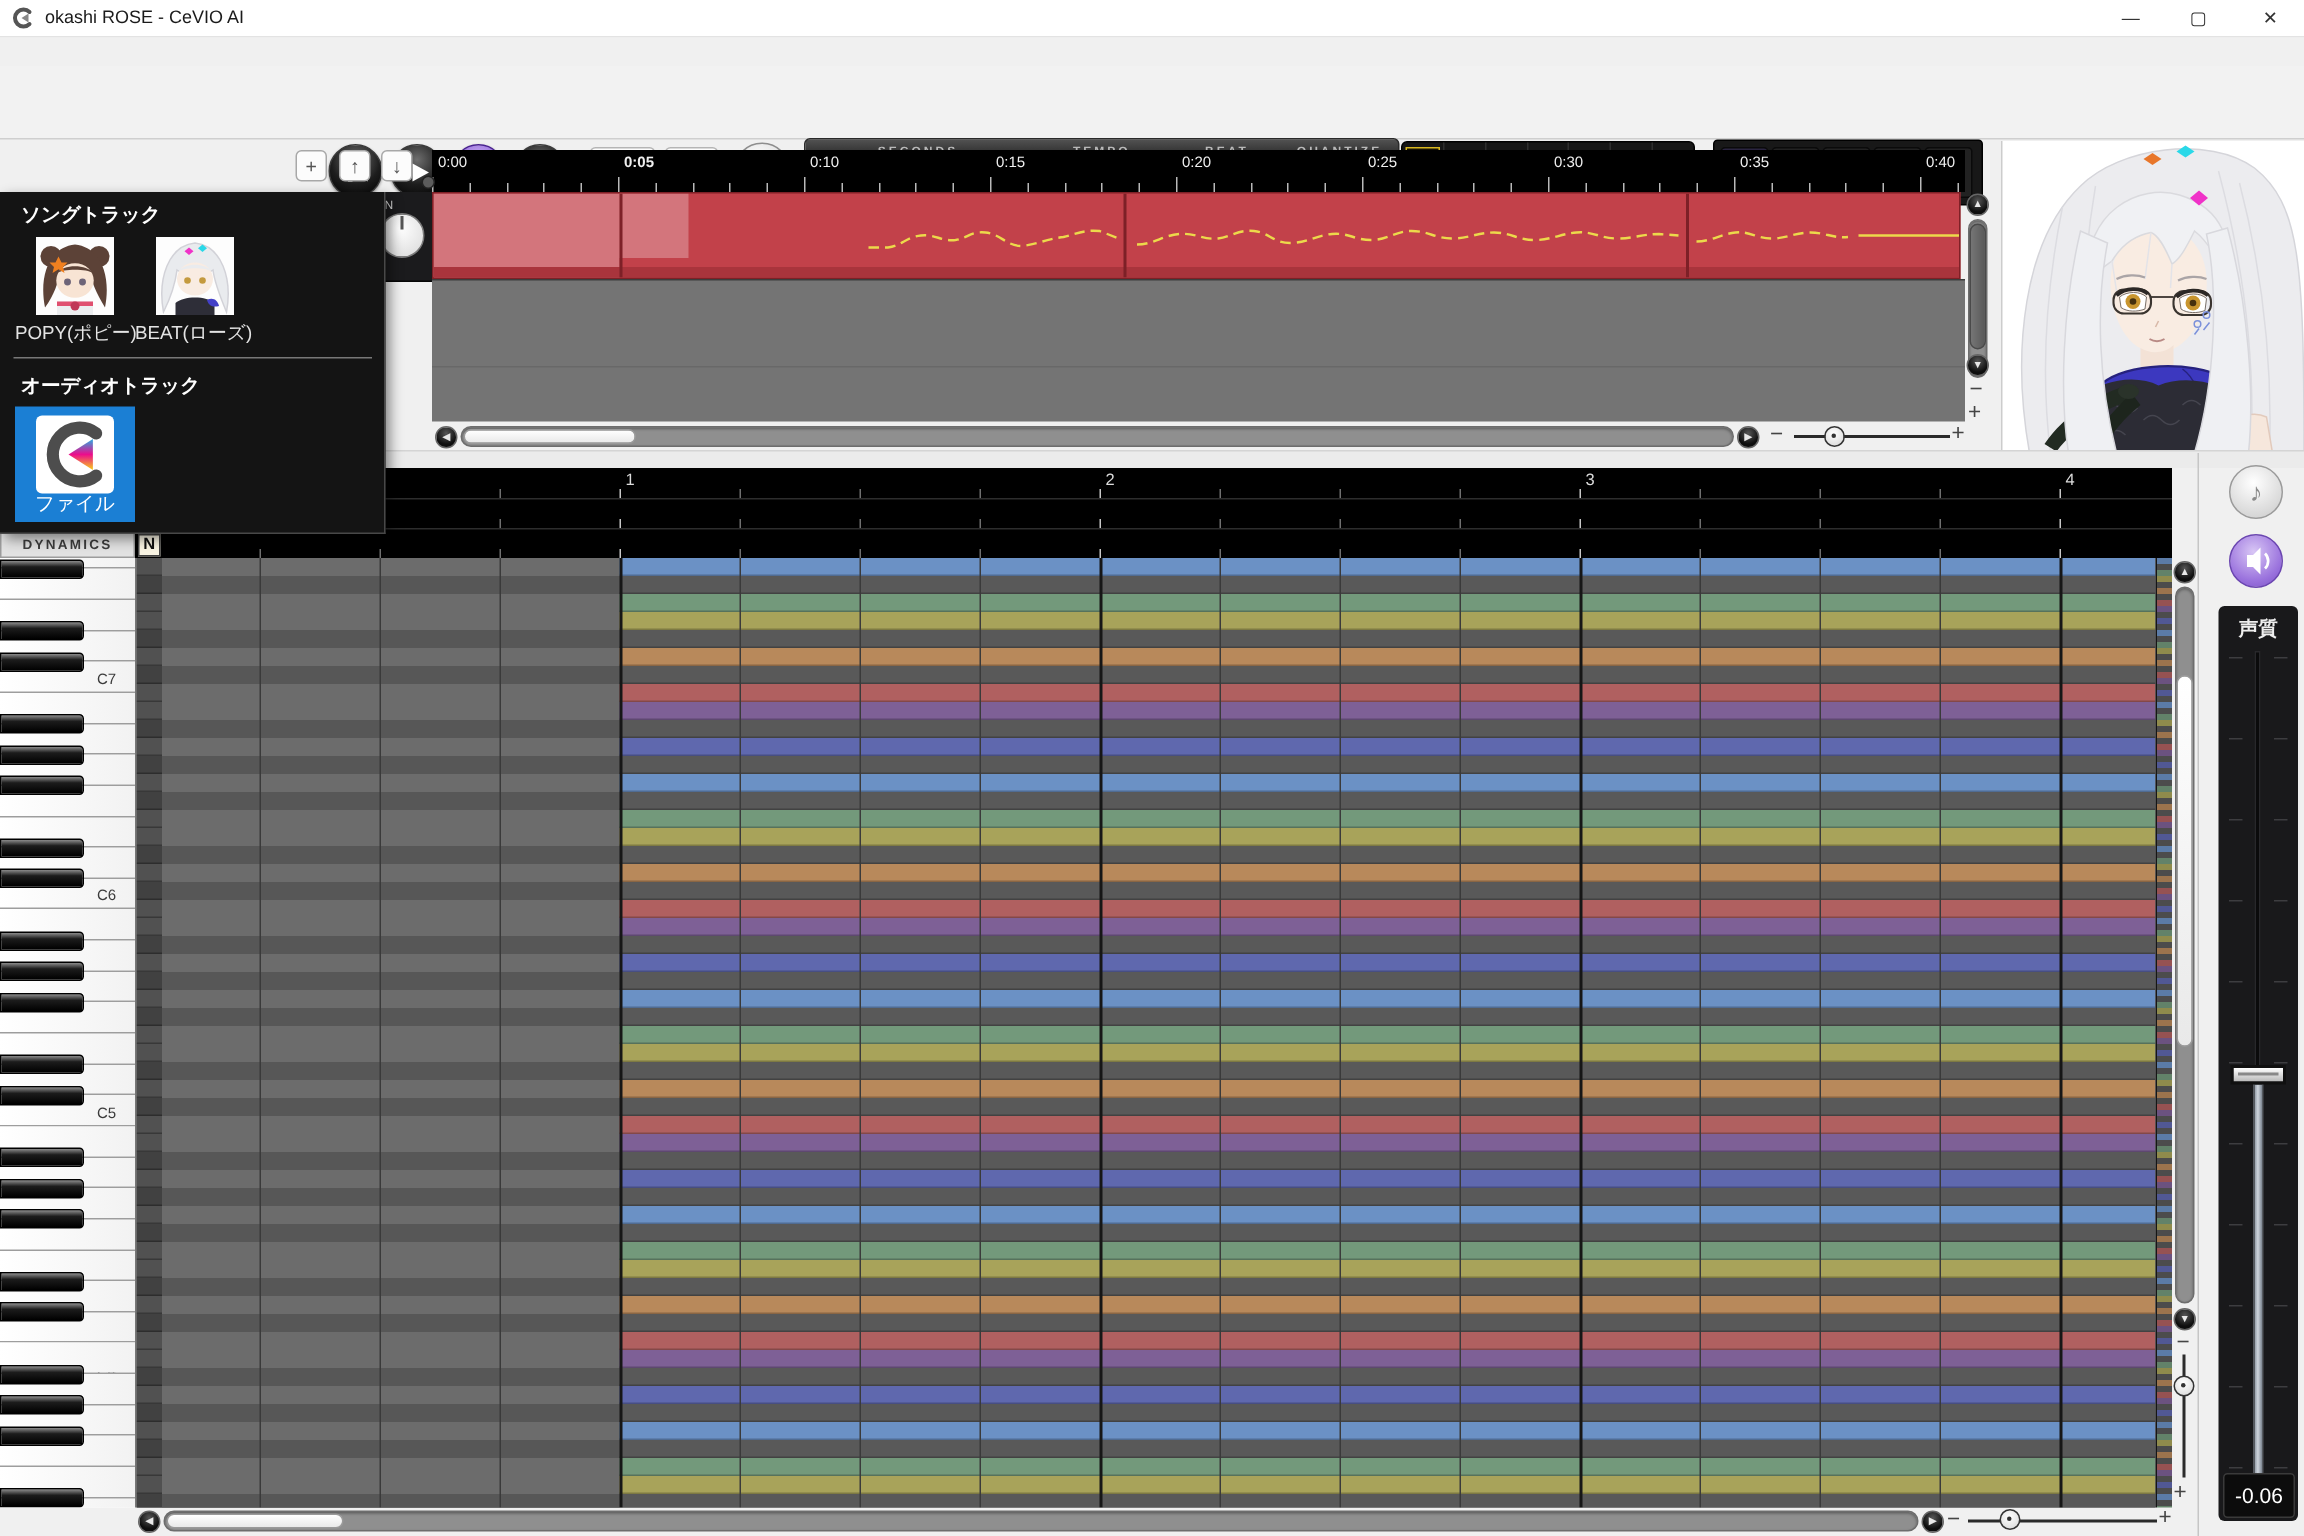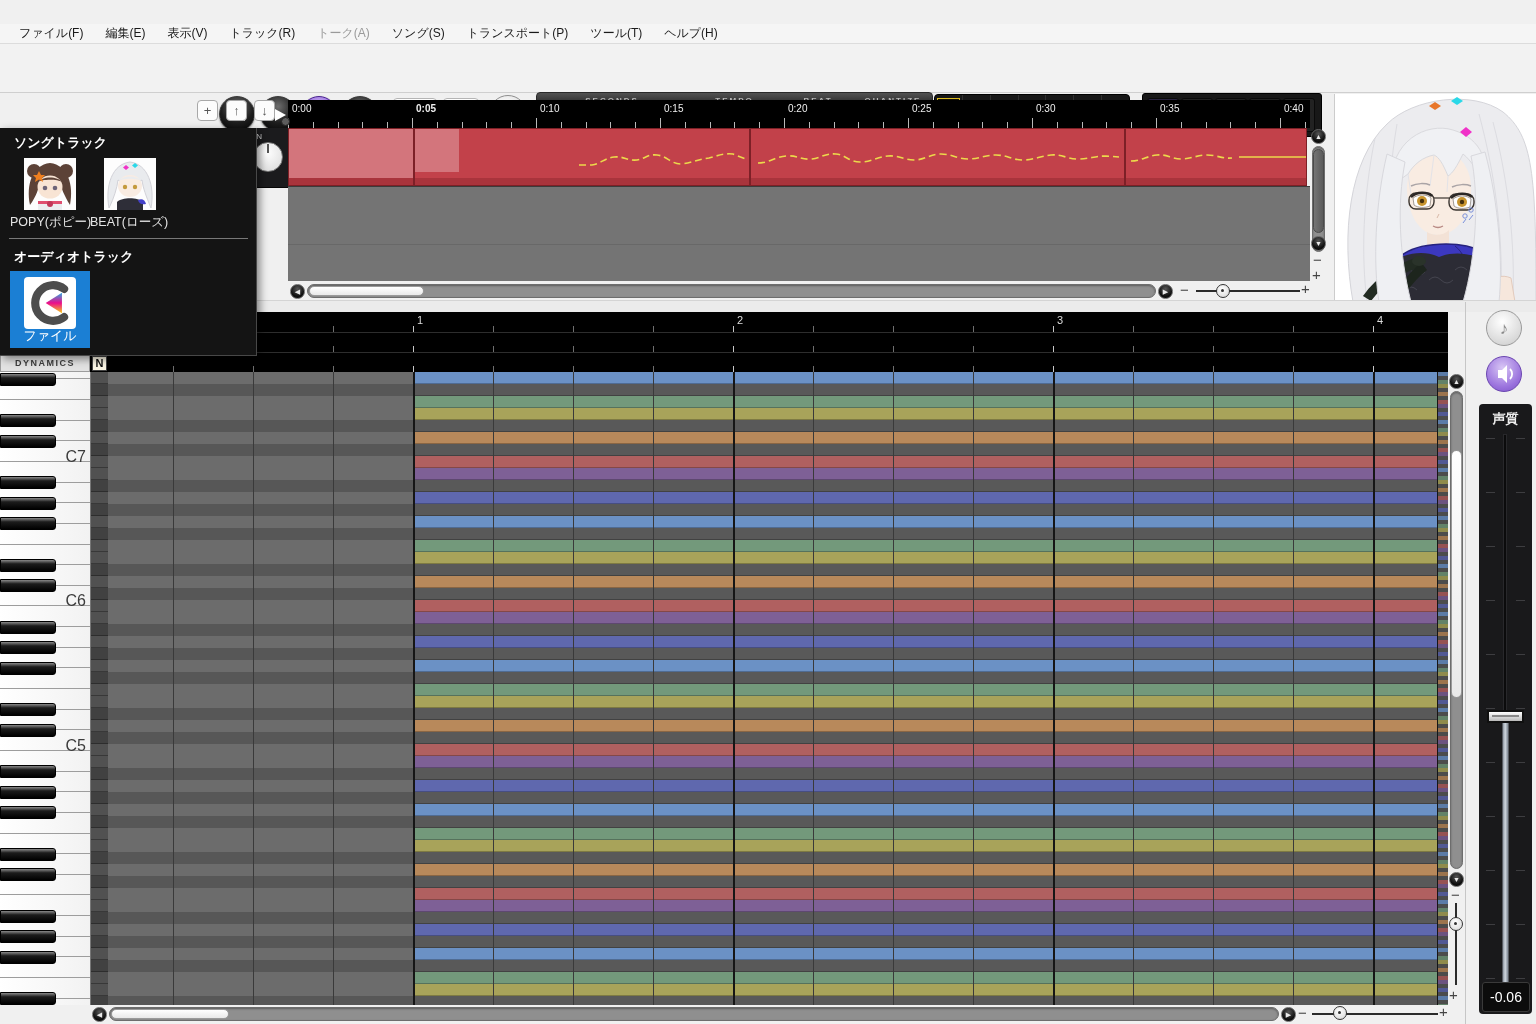--- a/index.html
+++ b/index.html
@@ -67,21 +67,21 @@
   .pr-hline{position:absolute;left:0;width:100%;height:1px;background:#2d2d2d;}
   .ptick{position:absolute;width:1px;background:#7d7d7d;}
   #dynamics{left:0;top:354px;width:90px;height:18px;background:#e2e2e2;border:1px solid #9c9c9c;box-sizing:border-box;
             text-align:center;font-size:9px;font-weight:bold;letter-spacing:1.5px;color:#3d3d3d;line-height:16px;}
   #nbadge{left:92px;top:356px;width:15px;height:15px;background:#faf5e4;border:1px solid #444;box-sizing:border-box;
           text-align:center;font-size:11px;font-weight:bold;color:#111;line-height:13px;}
   #keyboard{left:0;top:372px;width:90px;height:633px;background:#fff;overflow:hidden;border-right:1px solid #777;box-sizing:content-box;}
   .wkey{position:absolute;left:0;width:90px;background:linear-gradient(90deg,#ffffff,#f2f2f2);border-bottom:1px solid #9d9d9d;box-sizing:border-box;}
   .bkey{position:absolute;left:0;width:56px;height:13px;border-radius:0 3px 3px 0;
         background:linear-gradient(#8a8a8a,#1c1c1c 35%,#000);border:1px solid #000;box-sizing:border-box;}
-  .clab{position:absolute;left:56px;width:30px;text-align:right;font-size:16px;color:#3c3c3c;}
+  .clab{position:absolute;left:56px;width:30px;text-align:center;font-size:10px;color:#3c3c3c;}
   #gutter{left:91px;top:372px;width:17px;height:633px;background:#3c3c3c;overflow:hidden;}
   #grid{left:108px;top:372px;width:1329px;height:633px;background:#4a4a4a;overflow:hidden;}
   .grow{position:absolute;left:0;width:1329px;height:12px;border-bottom:1px solid rgba(0,0,0,.25);box-sizing:border-box;}
   .gpre{position:absolute;left:0;width:305px;height:12px;}
   .vline{position:absolute;top:0;height:633px;}
   #minimap{left:1437px;top:372px;width:11px;height:633px;border-left:1px solid #1a1a1a;box-sizing:border-box;}
   
   #right-divider{left:1465px;top:302px;width:1px;height:722px;background:#c6c6c6;}
   #art-divider{left:1334px;top:94px;width:1px;height:208px;background:#cccccc;}
   .rbtn{left:1486px;width:36px;height:36px;border-radius:50%;box-sizing:border-box;}
@@ -107,32 +107,31 @@
   #pop-divider{position:absolute;left:9px;top:110px;width:239px;height:1px;background:#787878;}
   #audio-tile{position:absolute;left:10px;top:143px;width:80px;height:77px;background:#1b7fd4;}
   #audio-logo{position:absolute;left:14px;top:6px;width:52px;height:52px;background:#fff;border-radius:4px;}
   #audio-name{position:absolute;left:0;width:100%;bottom:3px;text-align:center;font-size:13px;color:#fff;}
 </style>
 </head>
 <body>
 
 <div id="app">
 
-
-  <div class="abs" id="menubar">
-      <div class="menu-item">ファイル(F)</div>
-      <div class="menu-item">編集(E)</div>
-      <div class="menu-item">表示(V)</div>
-      <div class="menu-item">トラック(R)</div>
-      <div class="menu-item disabled">トーク(A)</div>
-      <div class="menu-item">ソング(S)</div>
-      <div class="menu-item">トランスポート(P)</div>
-      <div class="menu-item">ツール(T)</div>
-      <div class="menu-item">ヘルプ(H)</div>
-    </div>
+  <div class="abs" id="titlebar">
+    <svg class="abs" style="left:7px;top:4px" width="16" height="16" viewBox="0 0 48 48">
+      <path d="M38 12 A17 17 0 1 0 38 36" stroke="#555" stroke-width="8" fill="none" stroke-linecap="round"></path>
+      <polygon points="22,24 36,15 36,33" fill="#888"></polygon>
+    </svg>
+    <div class="abs" id="title-text">okashi ROSE - CeVIO AI</div>
+    <div class="abs wbtn" style="left:1398px">—</div>
+    <div class="abs wbtn" style="left:1443px">▢</div>
+    <div class="abs wbtn" style="left:1491px">✕</div>
+  </div>
+
 
   <div class="abs" id="toolbar">
     <div class="abs tbtn" style="left:219px">
       <svg width="20" height="20" viewBox="0 0 20 20">
         <rect x="4" y="4" width="3" height="12" fill="#fff"></rect>
           <polygon points="17,4 17,16 8,10" fill="#fff"></polygon>
         </svg>
     </div>
     <div class="abs tbtn" style="left:260px">
       <svg width="20" height="20" viewBox="0 0 20 20">

